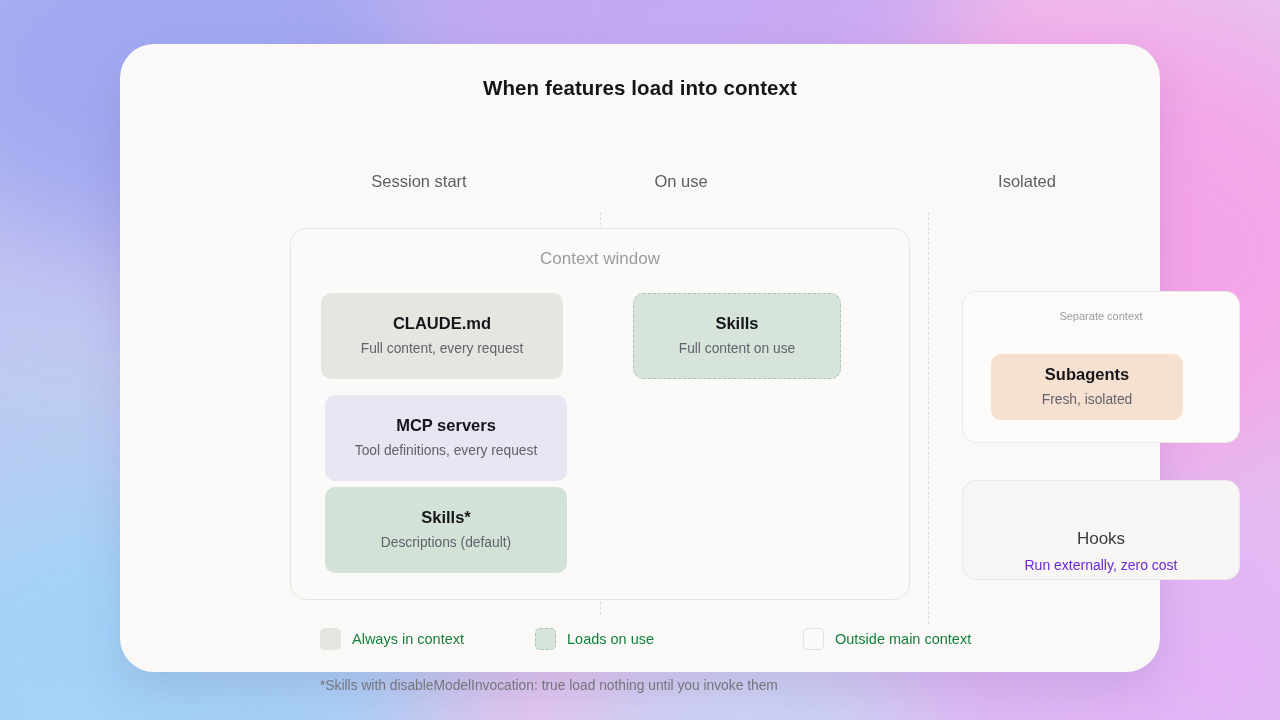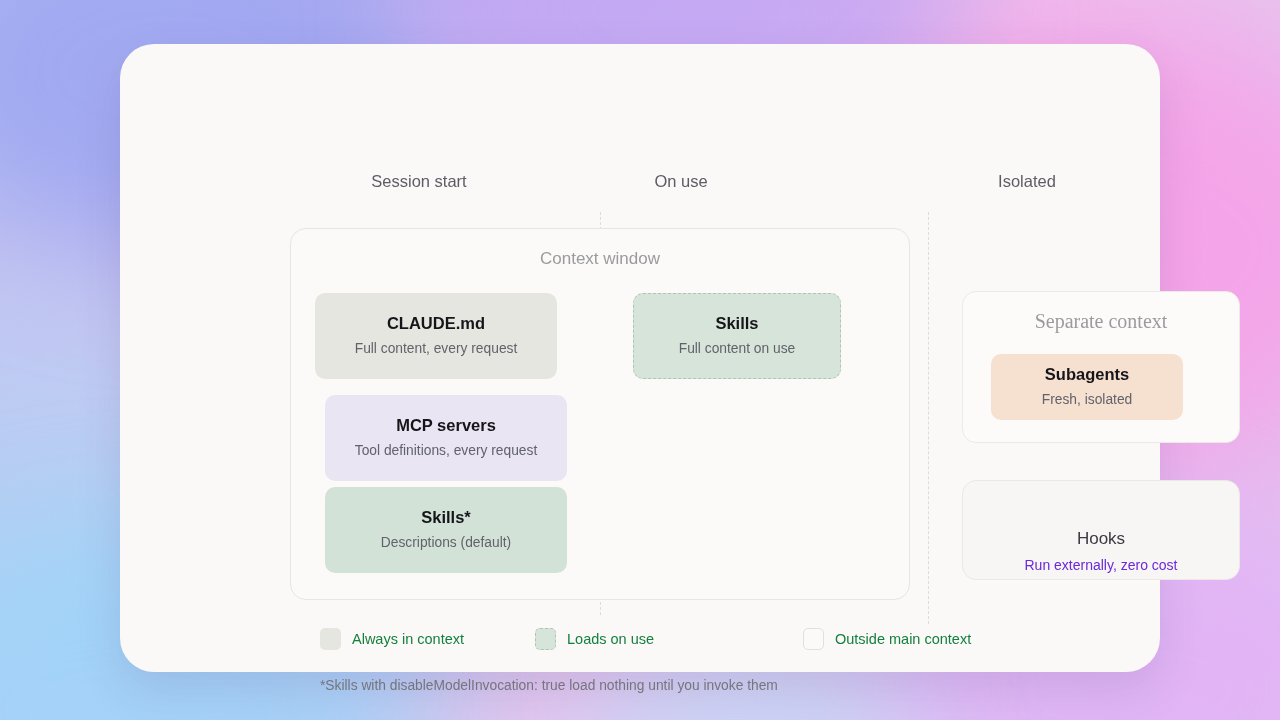--- a/index.html
+++ b/index.html
@@ -126,21 +126,21 @@
     line-height: 1.2;
   }
   .fbox .s {
     font-size: 13.8px;
     color: #62626b;
     margin-top: 7px;
     line-height: 1.2;
   }
 
   .box-claude {
-    left: 24px; top: 64px; width: 242px; height: 86px;
+    left: 30px; top: 64px; width: 242px; height: 86px;
     background: #e6e6e1;
   }
   .box-mcp {
     left: 34px; top: 166px; width: 242px; height: 86px;
     background: #e9e5f3;
   }
   .box-skills-default {
     left: 34px; top: 258px; width: 242px; height: 86px;
     background: #d3e2d7;
   }
@@ -154,21 +154,21 @@
   .separate-context {
     position: absolute;
     left: 842px;
     top: 247px;
     width: 278px;
     height: 152px;
     border: 1.4px solid #eceae6;
     border-radius: 14px;
     background: #fcfbfa;
   }
-  .separate-context .panel-label { margin-top: 18px; font-size: 20px; font-family: Liberation Serif, serif; }
+  .separate-context .panel-label { margin-top: 18px; font-size: 11px; }
 
   .box-subagents {
     left: 28px; top: 62px; width: 192px; height: 66px;
     background: #f6e0d0;
   }
 
   .box-hooks {
     position: absolute;
     left: 842px;
     top: 436px;
@@ -231,20 +231,21 @@
   <div class="bg-blob blob-a"></div>
   <div class="bg-blob blob-b"></div>
   <div class="bg-blob blob-c"></div>
   <div class="bg-blob blob-d"></div>
   <div class="bg-blob blob-e"></div>
   <div class="bg-blob blob-f"></div>
 </div>
 
 <div class="card">
 
+  <div class="card-title">When features load into context</div>
 
   <div class="col-heads">
     <div class="col-head ch-session">Session start</div>
     <div class="col-head ch-onuse">On use</div>
     <div class="col-head ch-isolated">Isolated</div>
   </div>
 
   <div class="sep sep-mid-top"></div>
   <div class="sep sep-mid-bottom"></div>
   <div class="sep sep-right"></div>

